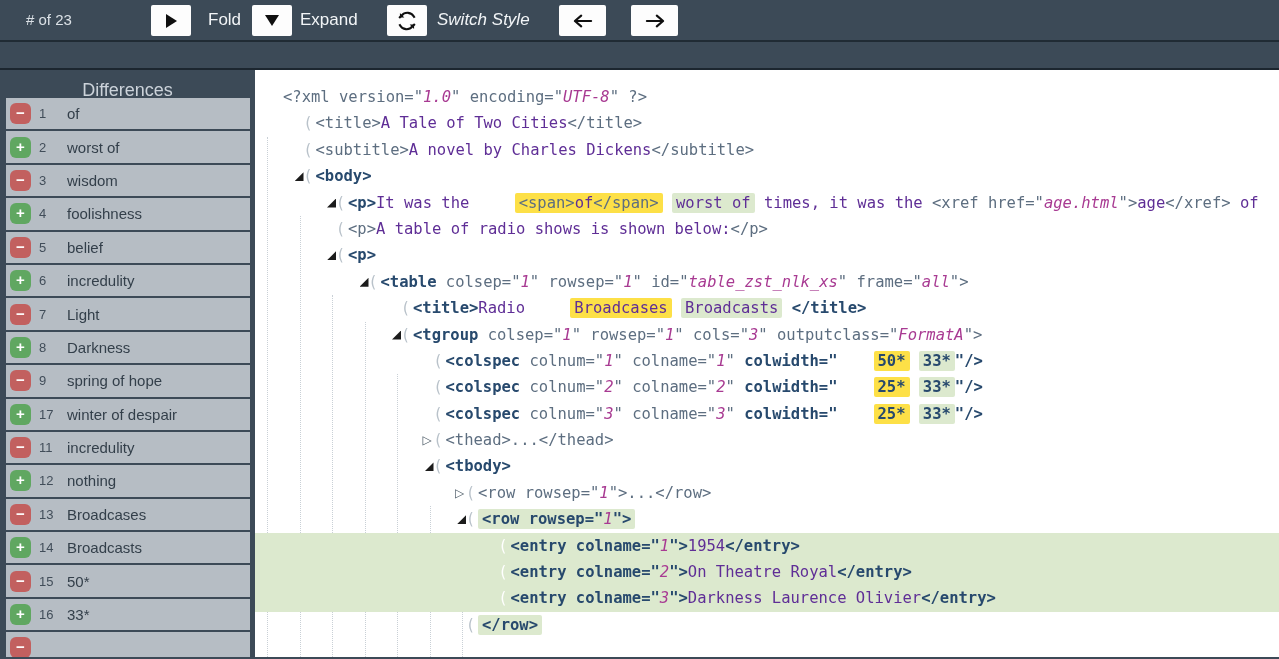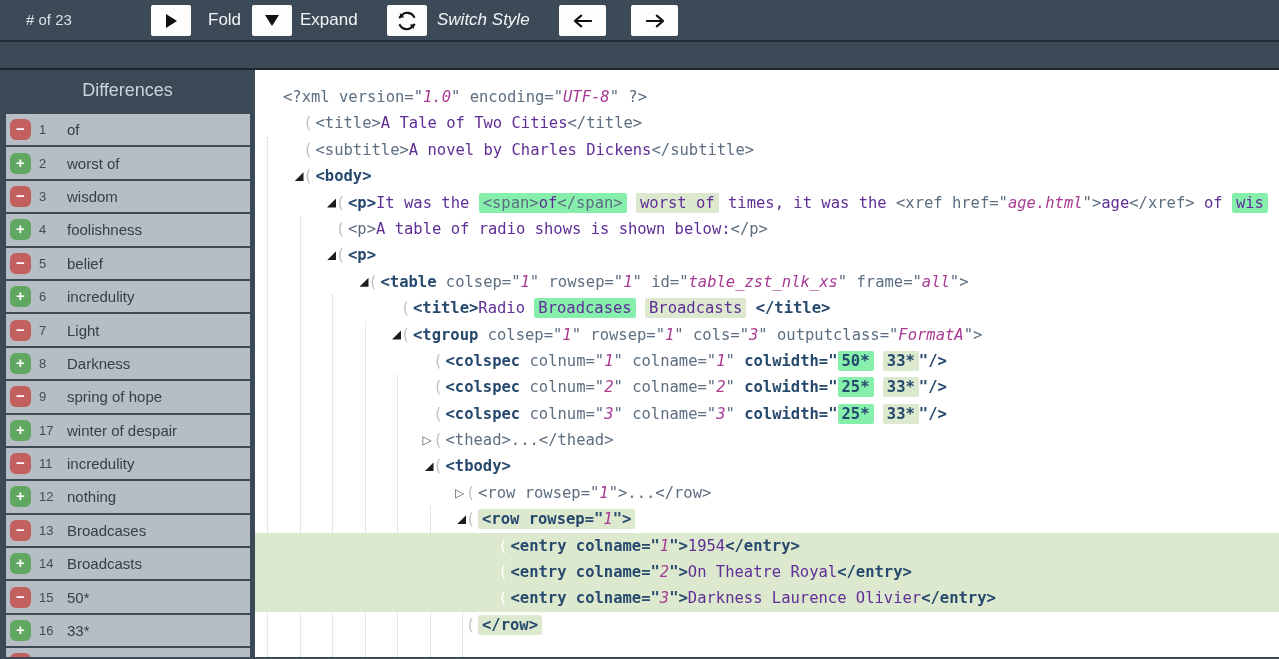--- a/index.html
+++ b/index.html
@@ -20,21 +20,21 @@
   .icon-play { width:0; height:0; border-left:11px solid #101010;
                border-top:7px solid transparent; border-bottom:7px solid transparent; }
   .icon-down { width:0; height:0; border-top:11px solid #101010;
                border-left:7px solid transparent; border-right:7px solid transparent; }
 
   
   .content { display:flex; height:587px; }
 
   
   .sidebar { width:255px; background:#3c4a57; overflow:hidden; flex:none; }
-  .sb-title { height:44px; line-height:40px; text-align:center; color:#ccd3da;
+  .sb-title { height:28px; line-height:40px; text-align:center; color:#ccd3da;
               font-size:18px; }
   .sb-item { height:31.4px; margin:0 5px 2px 6px; background:#b6bdc4;
              display:flex; align-items:center; cursor:pointer; }
   .sb-badge { width:21px; height:21px; border-radius:6px; margin-left:4px;
               color:#fff; font-size:15px; font-weight:bold; text-align:center;
               line-height:20px; flex:none; }
   .sb-badge.minus { background:#c2605f; }
   .sb-badge.plus  { background:#60a761; }
   .sb-num  { width:26px; margin-left:8px; color:#414d59; font-size:13px; flex:none; }
   .sb-text { color:#333f4a; font-size:15px; margin-left:2px; white-space:nowrap; }
@@ -45,21 +45,21 @@
   .guide { position:absolute; width:0; border-left:1px dotted #c9d0d6; }
   .cl { position:relative; height:26.4px; line-height:26.4px; white-space:pre;
         font-family:"DejaVu Sans Mono", monospace; font-size:15.5px; }
   .cl.ins-full { background:#dce9ce; }
   .c-g { color:#5d6e80; }
   .c-b { color:#27496d; font-weight:bold; }
   .c-v { color:#a83a92;font-style:italic; }
   .c-t { color:#5f2e96; }
   .c-p { color:#444; }
   .chip { padding:1px 4px; border-radius:2px; }
-  .chip-del { background:#86efac; }
+  .chip-del { background:#fde047;margin-left:36px; }
   .chip-ins { background:#dce9ce; }
   .tri-open { position:absolute; width:9px; height:9px; background:#1c1c1c;
               top:9px; clip-path:polygon(100% 0,100% 100%,0 100%); cursor:pointer; }
   .tri-closed { position:absolute; top:0; color:#4c5a66; font-size:12px;
                 font-family:"DejaVu Sans", sans-serif; cursor:pointer; }
   .paren { position:absolute; top:0; color:#b9c2ca; font-size:15px; }
   .cl.ins-full .paren { color:#ffffff; }
 </style>
 </head>
 <body>

